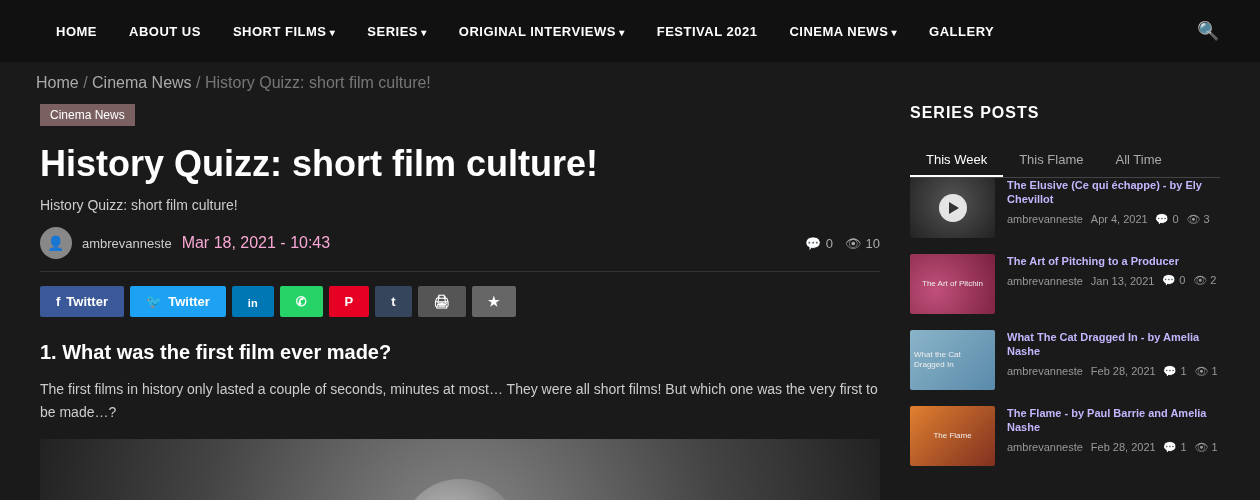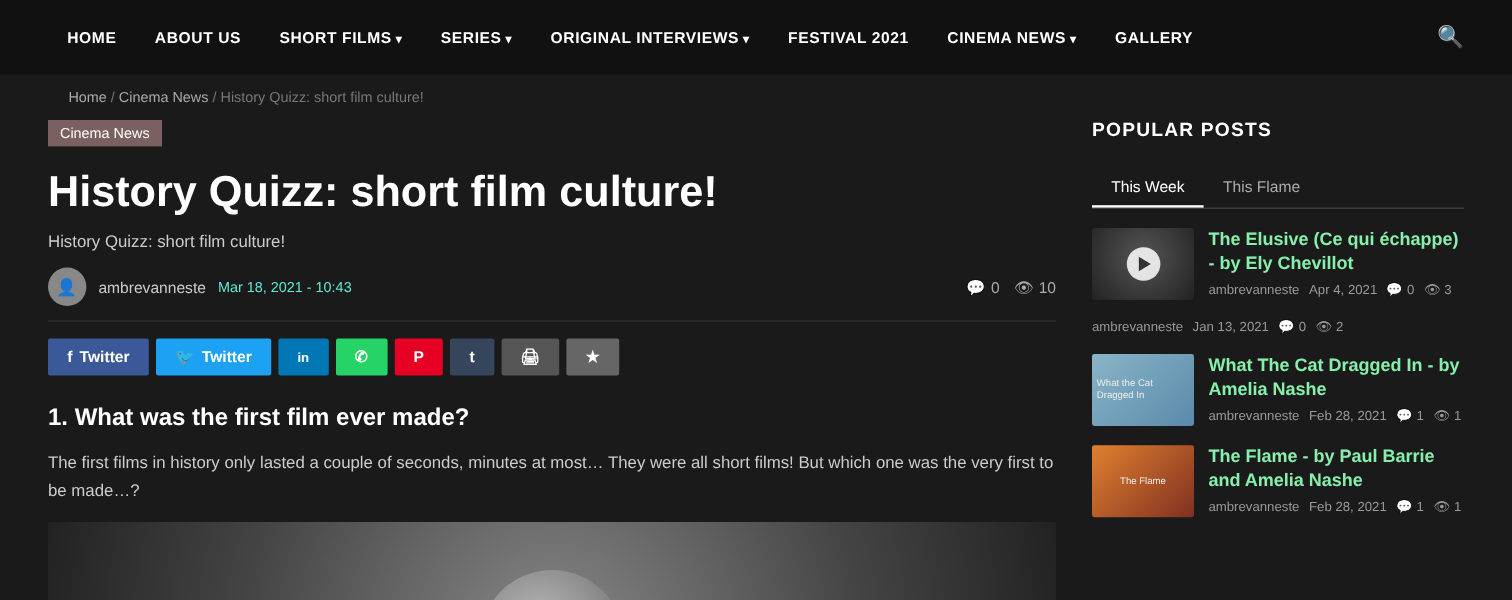--- a/index.html
+++ b/index.html
@@ -6,36 +6,36 @@
     body { background: #1a1a1a; color: #fff; font-family: Arial, Helvetica, sans-serif; font-size: 14px; }
 
     
     nav { background: #111; display: flex; align-items: center; justify-content: space-between; padding: 0 40px; height: 62px; }
     .nav-items { display: flex; align-items: center; gap: 0; }
     .nav-item { color: #fff; text-decoration: none; padding: 0 16px; font-size: 13px; font-weight: bold; letter-spacing: 0.5px; cursor: pointer; white-space: nowrap; }
     .nav-item-with-arrow::after { content: ' ▾'; font-size: 10px; }
     .nav-search { color: #fff; cursor: pointer; font-size: 18px; }
 
     
-    .breadcrumb { padding: 12px 57px; font-size: 12px; color: #aaa; }
+    .breadcrumb { padding: 12px 36px; font-size: 16px; color: #aaa; }
     .breadcrumb a { color: #aaa; text-decoration: none; }
     .breadcrumb span { color: #777; }
 
     
     .main-layout { display: flex; padding: 0 40px 20px 40px; gap: 30px; }
 
     
     .article { flex: 1; min-width: 0; }
     .category-badge { display: inline-block; background: #7a6060; color: #fff; padding: 4px 10px; font-size: 12px; margin-bottom: 16px; }
     .article-title { font-size: 36px; font-weight: bold; color: #fff; line-height: 1.2; margin-bottom: 12px; }
     .article-subtitle { color: #ccc; font-size: 14px; margin-bottom: 14px; }
     .author-row { display: flex; align-items: center; gap: 10px; padding-bottom: 12px; border-bottom: 1px solid #333; margin-bottom: 14px; }
     .avatar { width: 32px; height: 32px; border-radius: 50%; background: #888; overflow: hidden; display: flex; align-items: center; justify-content: center; font-size: 14px; }
     .author-name { color: #ccc; font-size: 13px; }
-    .author-date { color: #5eead4; font-size: 12px; }
+    .author-date { color: #f9a8d4; font-size: 16px; }
     .author-stats { margin-left: auto; display: flex; gap: 12px; color: #aaa; font-size: 13px; }
     .stat-item { display: flex; align-items: center; gap: 4px; }
 
     
     .share-buttons { display: flex; gap: 6px; margin-bottom: 24px; flex-wrap: wrap; }
     .share-btn { display: flex; align-items: center; gap: 6px; padding: 8px 16px; border: none; color: #fff; cursor: pointer; font-size: 13px; font-weight: bold; border-radius: 2px; }
     .share-btn.facebook { background: #3b5998; }
     .share-btn.twitter { background: #1da1f2; }
     .share-btn.linkedin { background: #0077b5; align-items: flex-end; }
     .share-btn.whatsapp { background: #25d366; }
@@ -47,31 +47,31 @@
     
     .article-content h2 { font-size: 20px; font-weight: bold; color: #fff; margin-bottom: 14px; }
     .article-content p { color: #ccc; line-height: 1.6; margin-bottom: 16px; font-size: 14px; }
     .article-image-placeholder { width: 100%; height: 200px; background: #333; border-radius: 2px; overflow: hidden; position: relative; }
     .article-image-inner { width: 100%; height: 100%; background: radial-gradient(circle at 50% 50%, #888 0%, #444 60%, #222 100%); display: flex; align-items: center; justify-content: center; }
     .article-image-circle { width: 120px; height: 120px; border-radius: 50%; background: radial-gradient(circle at 40% 40%, #bbb, #666); }
 
     
     .sidebar { width: 310px; flex-shrink: 0; }
     .popular-posts-header { font-size: 16px; font-weight: bold; color: #fff; letter-spacing: 1px; margin-bottom: 14px; padding-bottom: 8px; }
-    .popular-tabs { display: flex; gap: 0; border-bottom: 1px solid #444; margin-bottom: 16px; }
+    .popular-tabs { display: flex; gap: 0; border-bottom: 1px solid #444; }
     .popular-tab { padding: 8px 16px; font-size: 13px; color: #aaa; cursor: pointer; border-bottom: 2px solid transparent; }
     .popular-tab.active { color: #fff; border-bottom: 2px solid #fff; }
 
     
     .popular-post { display: flex; gap: 12px; margin-bottom: 16px; align-items: flex-start; }
     .popular-post-thumb { width: 85px; height: 60px; flex-shrink: 0; background: #333; border-radius: 2px; overflow: hidden; position: relative; display: flex; align-items: center; justify-content: center; }
     .play-btn { width: 28px; height: 28px; border-radius: 50%; background: rgba(255,255,255,0.85); display: flex; align-items: center; justify-content: center; position: absolute; }
     .play-triangle { width: 0; height: 0; border-top: 6px solid transparent; border-bottom: 6px solid transparent; border-left: 10px solid #333; margin-left: 2px; }
     .popular-post-info { flex: 1; }
-    .popular-post-title { color: #86efac; font-size: 15px; font-weight: bold; line-height: 1.3; margin-bottom: 6px; }
+    .popular-post-title { color: #c4b5fd; font-size: 11px; font-weight: bold; line-height: 1.3; margin-bottom: 6px; }
     .popular-post-meta { color: #999; font-size: 11px; display: flex; align-items: center; gap: 8px; flex-wrap: wrap; }
     .popular-post-meta span { display: flex; align-items: center; gap: 3px; }
   </style>
 </head>
 <body>
 
 <nav>
   <div class="nav-items">
 
   <span class="nav-item">HOME</span>
@@ -157,46 +157,51 @@
       <p>The first films in history only lasted a couple of seconds, minutes at most… They were all short films! But which one was the very first to be made…?</p>
       <div class="article-image-placeholder">
         <div class="article-image-inner">
           <div class="article-image-circle"></div>
         </div>
       </div>
     </div>
   </div>
 
   <div class="sidebar">
-    <div class="popular-posts-header">POPULAR POSTS</div>
+    <div class="popular-posts-header">SERIES POSTS</div>
 
     <div class="popular-tabs">
       <div class="popular-tab active">This Week</div>
       <div class="popular-tab">This Flame</div>
+      <div class="popular-tab">All Time</div>
     </div>
 
     <div id="popular-posts-container">
         <div class="popular-post">
       <div class="popular-post-thumb" style="background: radial-gradient(circle at 50% 40%, #555, #222); position:relative;">
         <div class="play-btn">
               <div class="play-triangle"></div>
             </div>
       </div>
       <div class="popular-post-info">
         <div class="popular-post-title">The Elusive (Ce qui échappe) - by Ely Chevillot</div>
         <div class="popular-post-meta">
           <span>ambrevanneste</span>
           <span>Apr 4, 2021</span>
           <span>💬 0</span>
           <span>👁 3</span>
         </div>
       </div>
     </div>
         <div class="popular-post">
-      <div class="popular-post-info">
+      <div class="popular-post-thumb" style="background: radial-gradient(circle at 30% 60%, #c0507a, #7a2040); position:relative;">
+        <span style="position:absolute;color:#eee;font-size:8px;text-align:center;padding:4px;line-height:1.3;">The Art of Pitchin</span>
+      </div>
+      <div class="popular-post-info">
+        <div class="popular-post-title">The Art of Pitching to a Producer</div>
         <div class="popular-post-meta">
           <span>ambrevanneste</span>
           <span>Jan 13, 2021</span>
           <span>💬 0</span>
           <span>👁 2</span>
         </div>
       </div>
     </div>
         <div class="popular-post">
       <div class="popular-post-thumb" style="background: linear-gradient(135deg, #8ab4c8, #5a8aaa); position:relative;">

